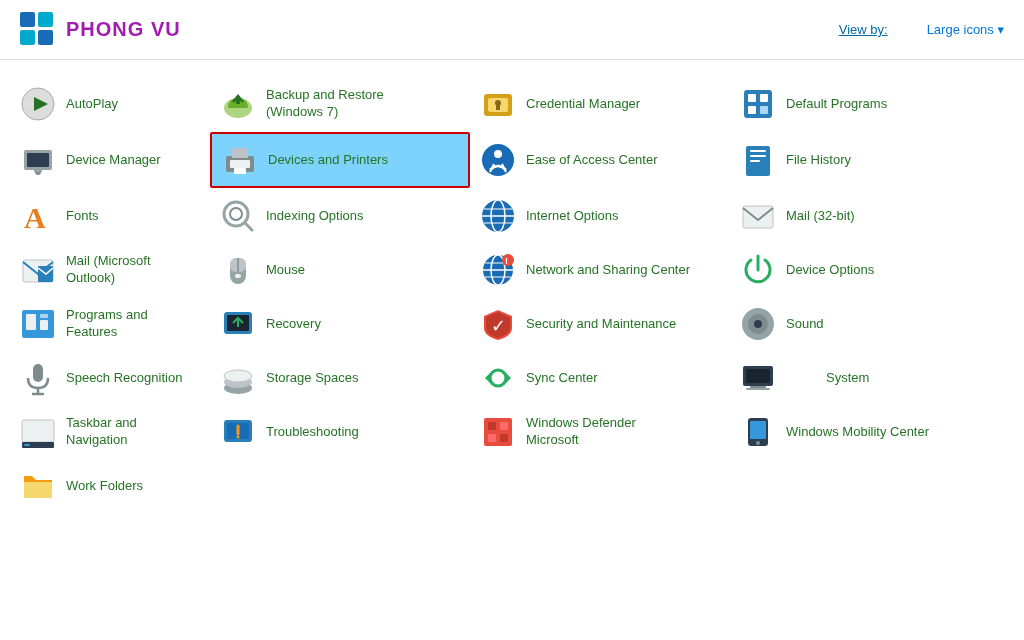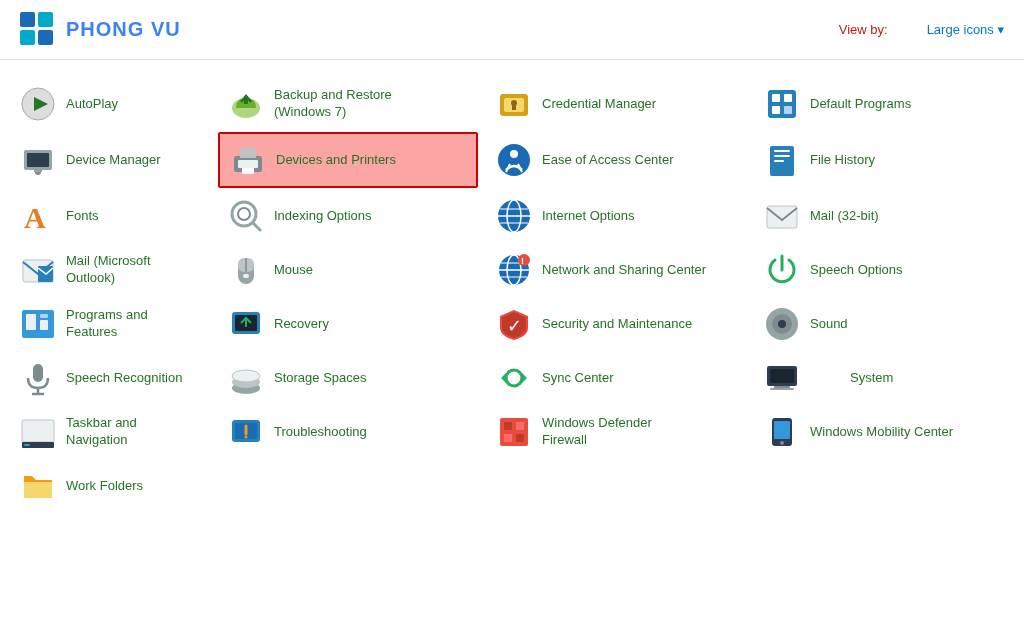--- a/index.html
+++ b/index.html
@@ -26,67 +26,68 @@
       align-items: center;
       gap: 10px;
     }
     .logo-icon {
       width: 36px;
       height: 36px;
     }
     .logo-text {
       font-size: 20px;
       font-weight: bold;
-      color: #3b82f6;
+      color: #a21caf;
       letter-spacing: 1px;
     }
     .view-by {
       display: flex;
       align-items: center;
       gap: 6px;
       font-size: 13px;
       color: #555;
     }
     .view-by-label {
-      color: #b91c1c;
+      color: #0369a1;
+      text-decoration: underline;
     }
     .view-by-value {
       color: #0078d7;
       cursor: pointer;
       text-decoration: none;
       padding-left: 33px;
     }
 
     
     .main {
       padding: 18px 20px 10px 10px;
       height: calc(640px - 60px);
       overflow: hidden;
     }
 
     
     .control-panel-grid {
       display: grid;
       grid-template-columns: 200px 260px 260px 280px;
-      gap: 8px;
+      gap: 0;
       row-gap: 2px;
     }
 
     .cp-item {
       display: flex;
       align-items: center;
       gap: 10px;
       padding: 8px 10px;
       cursor: pointer;
       border-radius: 2px;
       min-height: 52px;
     }
     .cp-item.highlighted {
       border: 2px solid #cc0000;
-      background: #fca5a5;
+      background: #7dd3fc;
     }
     .cp-item-icon {
       width: 36px;
       height: 36px;
       flex-shrink: 0;
       display: flex;
       align-items: center;
       justify-content: center;
       font-size: 28px;
     }
@@ -285,21 +286,21 @@
         </div>
         <span class="cp-item-label" style="white-space: pre-line;">Network and Sharing Center</span>
       </div>
       <div class="cp-item">
         <div class="cp-item-icon">
           <svg viewBox="0 0 36 36" width="36" height="36">
             <path d="M18 4 L18 18" stroke="#27ae60" stroke-width="3" stroke-linecap="round"></path>
             <path d="M11 8 A12 12 0 1 0 25 8" fill="none" stroke="#27ae60" stroke-width="3" stroke-linecap="round"></path>
           </svg>
         </div>
-        <span class="cp-item-label" style="white-space: pre-line;">Speech Options</span>
+        <span class="cp-item-label" style="white-space: pre-line;">Device Options</span>
       </div>
       <div class="cp-item">
         <div class="cp-item-icon">
           <svg viewBox="0 0 36 36" width="36" height="36">
             <rect x="2" y="4" width="32" height="28" rx="2" fill="#3498db"></rect>
             <rect x="6" y="8" width="10" height="16" rx="1" fill="#ecf0f1"></rect>
             <rect x="20" y="14" width="8" height="10" rx="1" fill="#ecf0f1"></rect>
             <rect x="20" y="8" width="8" height="4" rx="1" fill="#aed6f1"></rect>
           </svg>
         </div>
@@ -404,21 +405,21 @@
         <div class="cp-item-icon">
           <svg viewBox="0 0 36 36" width="36" height="36">
             <rect x="4" y="4" width="28" height="28" rx="2" fill="#e74c3c"></rect>
             <rect x="8" y="8" width="8" height="8" rx="1" fill="#c0392b"></rect>
             <rect x="20" y="8" width="8" height="8" rx="1" fill="#ff6b6b"></rect>
             <rect x="8" y="20" width="8" height="8" rx="1" fill="#ff6b6b"></rect>
             <rect x="20" y="20" width="8" height="8" rx="1" fill="#c0392b"></rect>
           </svg>
         </div>
         <span class="cp-item-label" style="white-space: pre-line;">Windows Defender
-Firewall</span>
+Microsoft</span>
       </div>
       <div class="cp-item">
         <div class="cp-item-icon">
           <svg viewBox="0 0 36 36" width="36" height="36">
             <rect x="8" y="4" width="20" height="28" rx="3" fill="#2c3e50"></rect>
             <rect x="10" y="7" width="16" height="18" rx="1" fill="#3498db"></rect>
             <circle cx="18" cy="29" r="2" fill="#7f8c8d"></circle>
           </svg>
         </div>
         <span class="cp-item-label" style="white-space: pre-line;">Windows Mobility Center</span>

